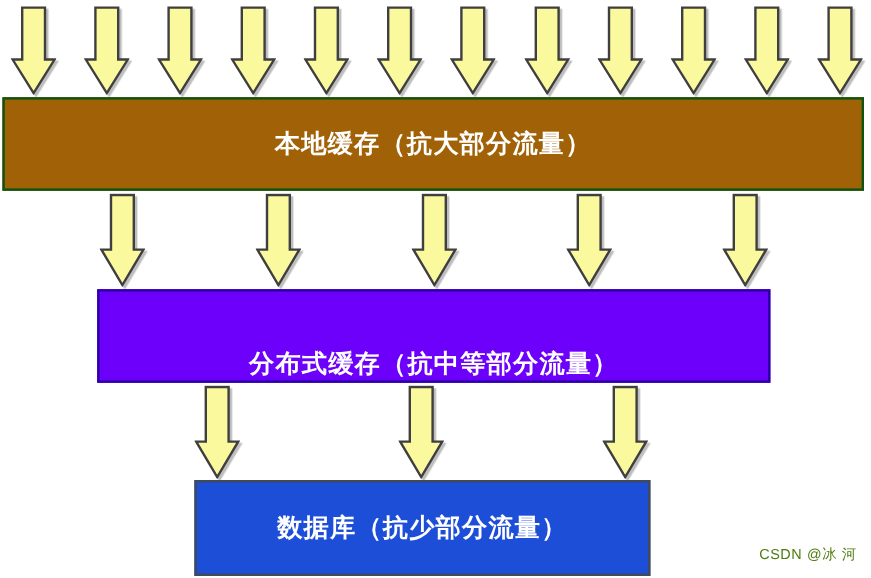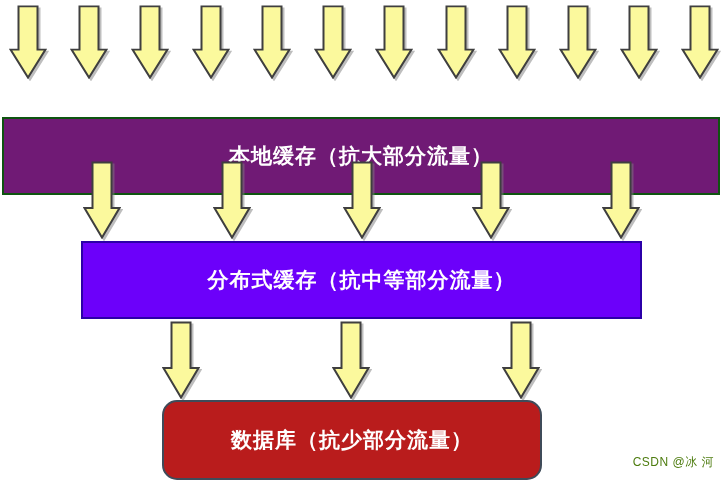--- a/index.html
+++ b/index.html
@@ -42,20 +42,21 @@
   }
   #local-cache-box {
     left: 2px; top: 81px; width: 718px; height: 78px;
     background: #008c00;
     border: 2px solid #0e5410;
   }
   #distributed-cache-box {
     left: 81px; top: 241px; width: 561px; height: 78px;
     background: #6c00fa;
     border: 2px solid #0ea5e9;
+    align-items: flex-end;
   }
   #database-box {
     left: 162px; top: 400px; width: 380px; height: 80px;
     background: #6b7c8f;
     border: 2px solid #3f4b59;
   }
   #watermark {
     position: absolute;
     right: 12px;
     bottom: 11px;
@@ -102,21 +103,21 @@
         <polygon points="9.5,1.5 28.5,1.5 28.5,47 36.5,47 19,76.5 1.5,47 9.5,47" fill="#fbf99d" stroke="#3f3f3f" stroke-width="2" stroke-linejoin="miter"></polygon>
       </svg>
       <svg width="38" height="100%" viewBox="0 0 38 78" preserveAspectRatio="none">
         <polygon points="9.5,1.5 28.5,1.5 28.5,47 36.5,47 19,76.5 1.5,47 9.5,47" fill="#fbf99d" stroke="#3f3f3f" stroke-width="2" stroke-linejoin="miter"></polygon>
       </svg>
       <svg width="38" height="100%" viewBox="0 0 38 78" preserveAspectRatio="none">
         <polygon points="9.5,1.5 28.5,1.5 28.5,47 36.5,47 19,76.5 1.5,47 9.5,47" fill="#fbf99d" stroke="#3f3f3f" stroke-width="2" stroke-linejoin="miter"></polygon>
       </svg>
     </div>
 
-  <div id="local-cache-box" class="tier-box" style="background: #701a75; border-color: rgb(14, 84, 16); color: rgb(255, 255, 255); margin-top: 36px;">
+  <div id="local-cache-box" class="tier-box" style="background: #a16207; border-color: rgb(14, 84, 16); color: rgb(255, 255, 255);">
     <span>本地缓存（抗大部分流量）</span>
   </div>
 
   <div id="arrow-row-middle" class="arrow-row">
       <svg width="38" height="100%" viewBox="0 0 38 78" preserveAspectRatio="none">
         <polygon points="9.5,1.5 28.5,1.5 28.5,47 36.5,47 19,76.5 1.5,47 9.5,47" fill="#fbf99d" stroke="#3f3f3f" stroke-width="2" stroke-linejoin="miter"></polygon>
       </svg>
       <svg width="38" height="100%" viewBox="0 0 38 78" preserveAspectRatio="none">
         <polygon points="9.5,1.5 28.5,1.5 28.5,47 36.5,47 19,76.5 1.5,47 9.5,47" fill="#fbf99d" stroke="#3f3f3f" stroke-width="2" stroke-linejoin="miter"></polygon>
       </svg>
@@ -140,19 +141,19 @@
         <polygon points="9.5,1.5 28.5,1.5 28.5,47 36.5,47 19,76.5 1.5,47 9.5,47" fill="#fbf99d" stroke="#3f3f3f" stroke-width="2" stroke-linejoin="miter"></polygon>
       </svg>
       <svg width="38" height="100%" viewBox="0 0 38 78" preserveAspectRatio="none">
         <polygon points="9.5,1.5 28.5,1.5 28.5,47 36.5,47 19,76.5 1.5,47 9.5,47" fill="#fbf99d" stroke="#3f3f3f" stroke-width="2" stroke-linejoin="miter"></polygon>
       </svg>
       <svg width="38" height="100%" viewBox="0 0 38 78" preserveAspectRatio="none">
         <polygon points="9.5,1.5 28.5,1.5 28.5,47 36.5,47 19,76.5 1.5,47 9.5,47" fill="#fbf99d" stroke="#3f3f3f" stroke-width="2" stroke-linejoin="miter"></polygon>
       </svg>
     </div>
 
-  <div id="database-box" class="tier-box" style="background: #b91c1c; border-color: rgb(63, 75, 89); color: rgb(255, 255, 255); border-radius: 15px;">
+  <div id="database-box" class="tier-box" style="background: #1d4ed8; border-color: rgb(63, 75, 89); color: rgb(255, 255, 255);">
     <span>数据库（抗少部分流量）</span>
   </div>
 
   <div id="watermark">CSDN @冰 河</div>
 
 </div>
 
 </body></html>

